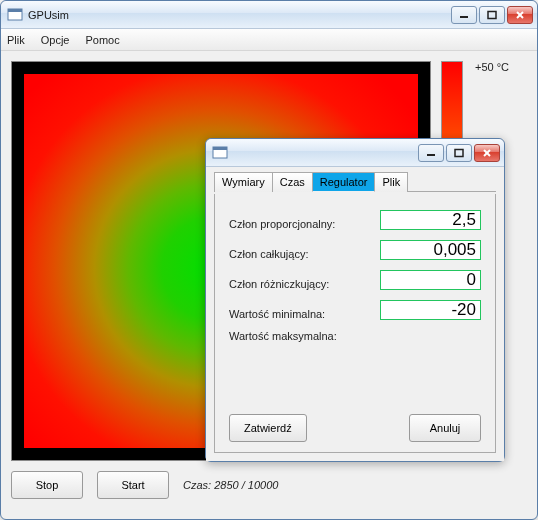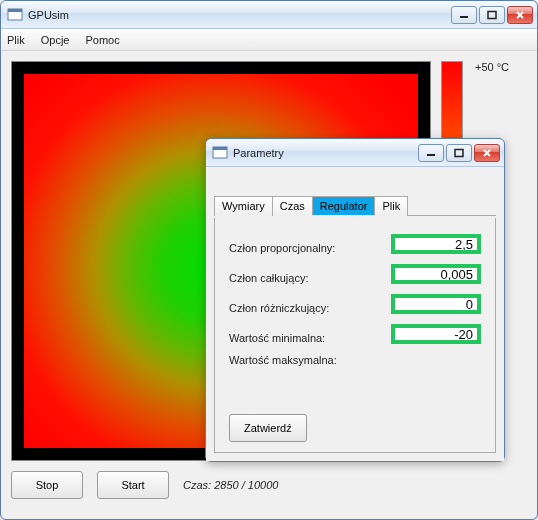--- a/index.html
+++ b/index.html
@@ -29,26 +29,26 @@
 .scale-lbl { color: #222; margin-left: 2px; }
 
 .bottom-row { margin-top: 10px; display: flex; align-items: center; gap: 14px; }
 .btn { height: 28px; min-width: 72px; padding: 0 14px; background: linear-gradient(#fdfdfd,#e6e6e6); border: 1px solid #999; border-radius: 3px; cursor: pointer; }
 .status { color: #222; font-style: italic; }
 
 
 .dialog { left: 205px; top: 138px; width: 300px; height: 324px; z-index: 10; }
 .dialog .client2 { background: #f0f0f0; padding: 4px 8px 8px 8px; height: calc(100% - 28px); display: flex; flex-direction: column; }
 .tabs { display: flex; border-bottom: 1px solid #aaa; margin-bottom: 2px; }
-.tab { padding: 3px 7px; border: 1px solid #aaa; border-bottom: none; background: linear-gradient(#fff,#eee); margin-right: -1px; position: relative; top: 1px; margin-top: 24px; }
+.tab { padding: 3px 7px; border: 1px solid #aaa; border-bottom: none; background: linear-gradient(#fff,#eee); margin-right: -1px; position: relative; top: 1px; }
 .tab.active { background: #0ea5e9; border-bottom: 1px solid #f0f0f0; z-index: 1; }
 .tabpage { flex: 1; border: 1px solid #aaa; border-top: none; background: #f0f0f0; padding: 16px 14px 10px 14px; display: flex; flex-direction: column; }
 .field { display: flex; align-items: flex-end; margin-bottom: 10px; }
 .field label { flex: 1; color: #222; }
-.field input { width: 90px; height: 20px; border: 4px solid #22c55e; background: #fff; text-align: right; padding: 0 4px; font-size: 13px; }
+.field input { width: 101px; height: 20px; border: 1px solid #22c55e; background: #fff; text-align: right; padding: 0 4px; font-size: 17px; }
 .spacer { flex: 1; }
 .dlg-btns { display: flex; gap: 18px; padding-top: 8px; }
 .dlg-btns .gap { flex: 1; }
 
 .icon-svg { display:block; }
 </style>
 </head>
 <body>
 
 <div class="window main-win">
@@ -108,21 +108,20 @@
 </div>
 
 <div class="window dialog">
   <div class="titlebar">
     <span class="app-icon">
       <svg class="icon-svg" viewBox="0 0 16 16">
           <rect x="1" y="2" width="14" height="11" fill="#fff" stroke="#5a7ea8"></rect>
           <rect x="1" y="2" width="14" height="3" fill="#5a7ea8"></rect>
         </svg>
     </span>
-    <span class="title">Parametry</span>
     <div class="win-btns">
       <div class="win-btn">
           <svg viewBox="0 0 12 10">
             <line x1="2" y1="7" x2="10" y2="7" stroke="#222" stroke-width="2"></line>
           </svg>
         </div>
       <div class="win-btn">
           <svg viewBox="0 0 12 10">
             <rect x="2" y="1.5" width="8" height="7" fill="none" stroke="#222" stroke-width="1.5"></rect>
           </svg>
@@ -161,16 +160,17 @@
         <label>Wartość minimalna:</label>
         <input type="text" value="-20" style="">
       </div>
       <div class="field">
         <label>Wartość maksymalna:</label>
       </div>
       <div class="spacer"></div>
       <div class="dlg-btns">
         <button class="btn">Zatwierdź</button>
         <div class="gap"></div>
+        <button class="btn">Anuluj</button>
       </div>
     </div>
   </div>
 </div>
 
 </body></html>

